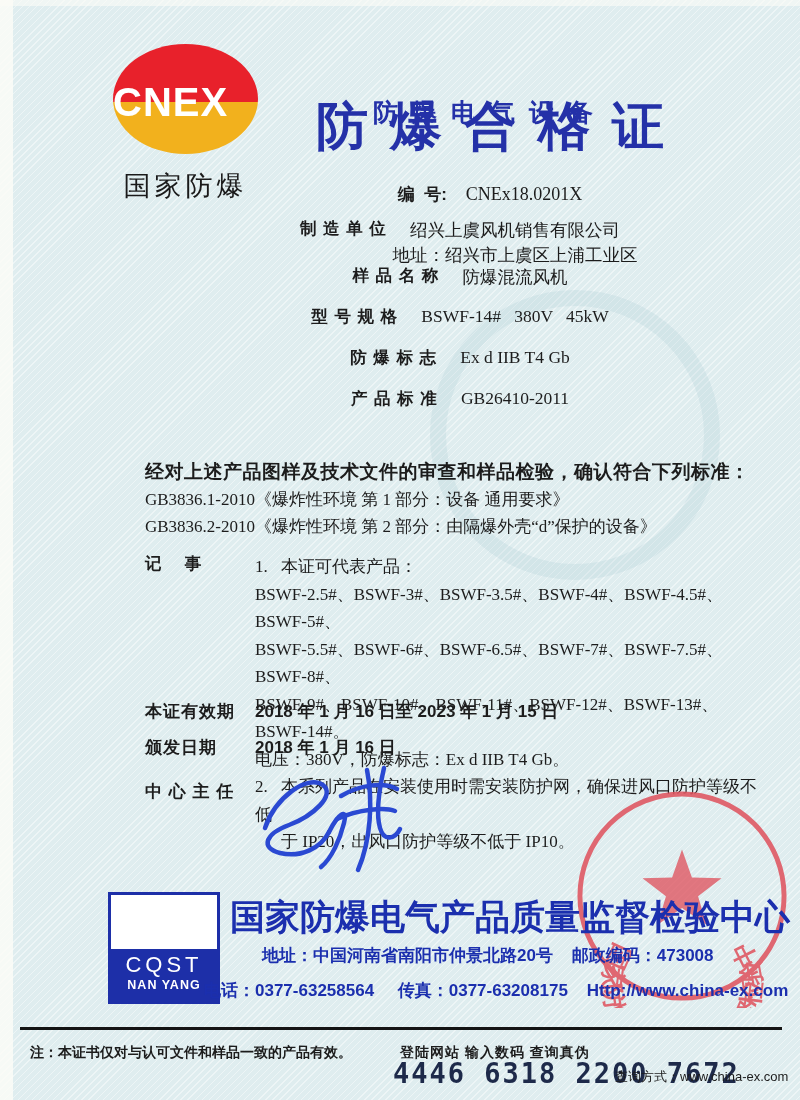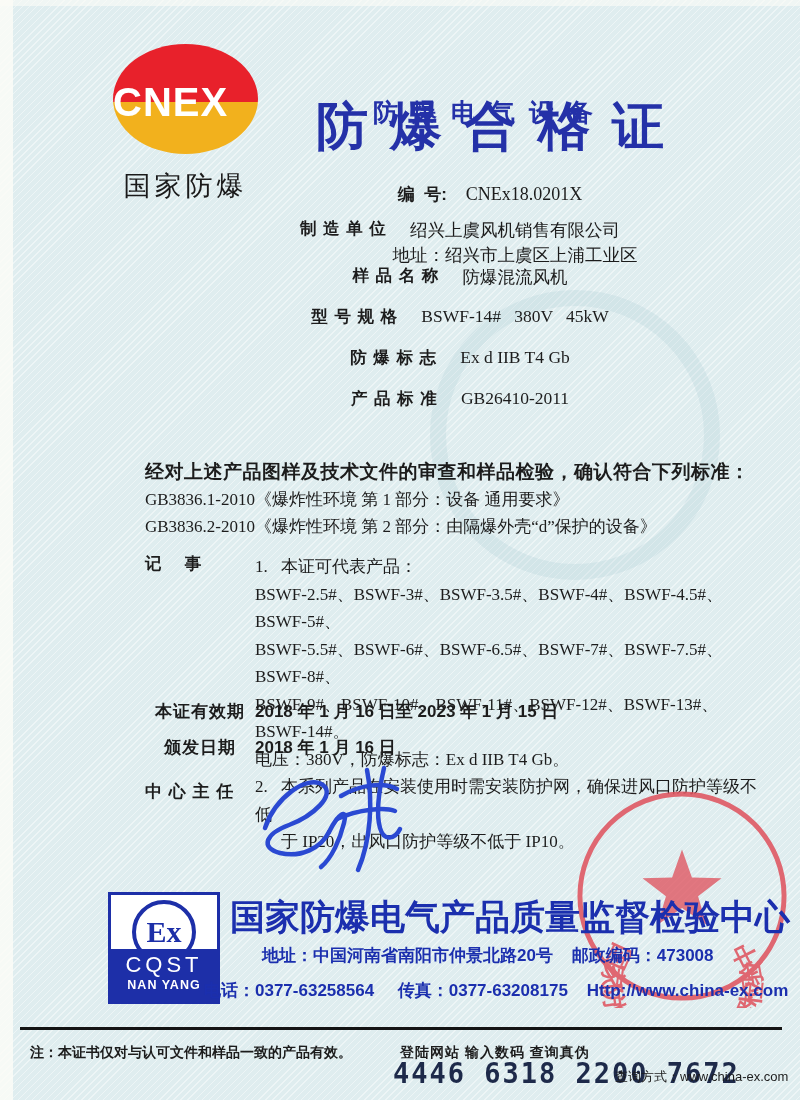--- a/index.html
+++ b/index.html
@@ -45,21 +45,21 @@
   .conf-std { font-family:"Liberation Serif", serif; font-size:17px; }
 
   
   .notes-label { position:absolute; left:145px; top:553px; font-weight:600; font-size:16.5px; white-space:pre; letter-spacing:1px; }
   .notes-body { position:absolute; left:255px; top:553px; width:515px; font-family:"Liberation Serif", serif;
     font-size:17px; line-height:27.5px; }
   .note-num { display:inline-block; width:26px; }
   .note-cont { padding-left:26px; }
 
   .vrow { position:absolute; left:145px; display:flex; }
-  .vlabel { width:110px; flex:0 0 110px; font-weight:600; font-size:17px; letter-spacing:1px; white-space:pre;text-align:center; }
+  .vlabel { width:110px; flex:0 0 110px; font-weight:600; font-size:17px; letter-spacing:1px; white-space:pre; }
   .vvalue { font-weight:600; font-size:17px; white-space:pre; }
 
   .director-label { position:absolute; left:145px; top:780px; font-weight:600; font-size:17px; white-space:pre; letter-spacing:1px; }
   .signature { position:absolute; left:243px; top:762px; }
 
   .stamp { position:absolute; left:573px; top:786px; opacity:.88; }
 
   
   .ex-logo { position:absolute; left:108px; top:892px; width:112px; height:112px;
     border:3px solid #1d2fa8; background:#fff; display:flex; flex-direction:column; align-items:center; }
@@ -181,23 +181,20 @@
       </defs>
       <circle cx="110" cy="110" r="103" fill="none" stroke="#df5560" stroke-width="5"></circle>
       <polygon points="110,63 120,91.2 149.9,92 126.2,110.3 134.7,139 110,122 85.3,139 93.8,110.3 70.1,92 100,91.2" fill="#df5560" opacity="0.9"></polygon>
       <text font-size="25" font-weight="bold" fill="#df5560" font-family="Liberation Sans, sans-serif">
         <textPath href="#stampArc" startOffset="2" textLength="366">国家防爆电气产品质量监督检验中心</textPath>
       </text>
     </svg>
   </div>
 
   <div class="ex-logo">
-    <div class="ex-circle">
-      <span class="ex-text">Ex</span>
-    </div>
     <div class="ex-band">
       <div class="ex-cqst">CQST</div>
       <div class="ex-city">NAN YANG</div>
     </div>
   </div>
   <div class="org-name">国家防爆电气产品质量监督检验中心</div>
   <div class="org-address">地址：中国河南省南阳市仲景北路20号    邮政编码：473008</div>
   <div class="org-phone">电话：0377-63258564     传真：0377-63208175    Http://www.china-ex.com</div>
 
   <div class="rule"></div>

